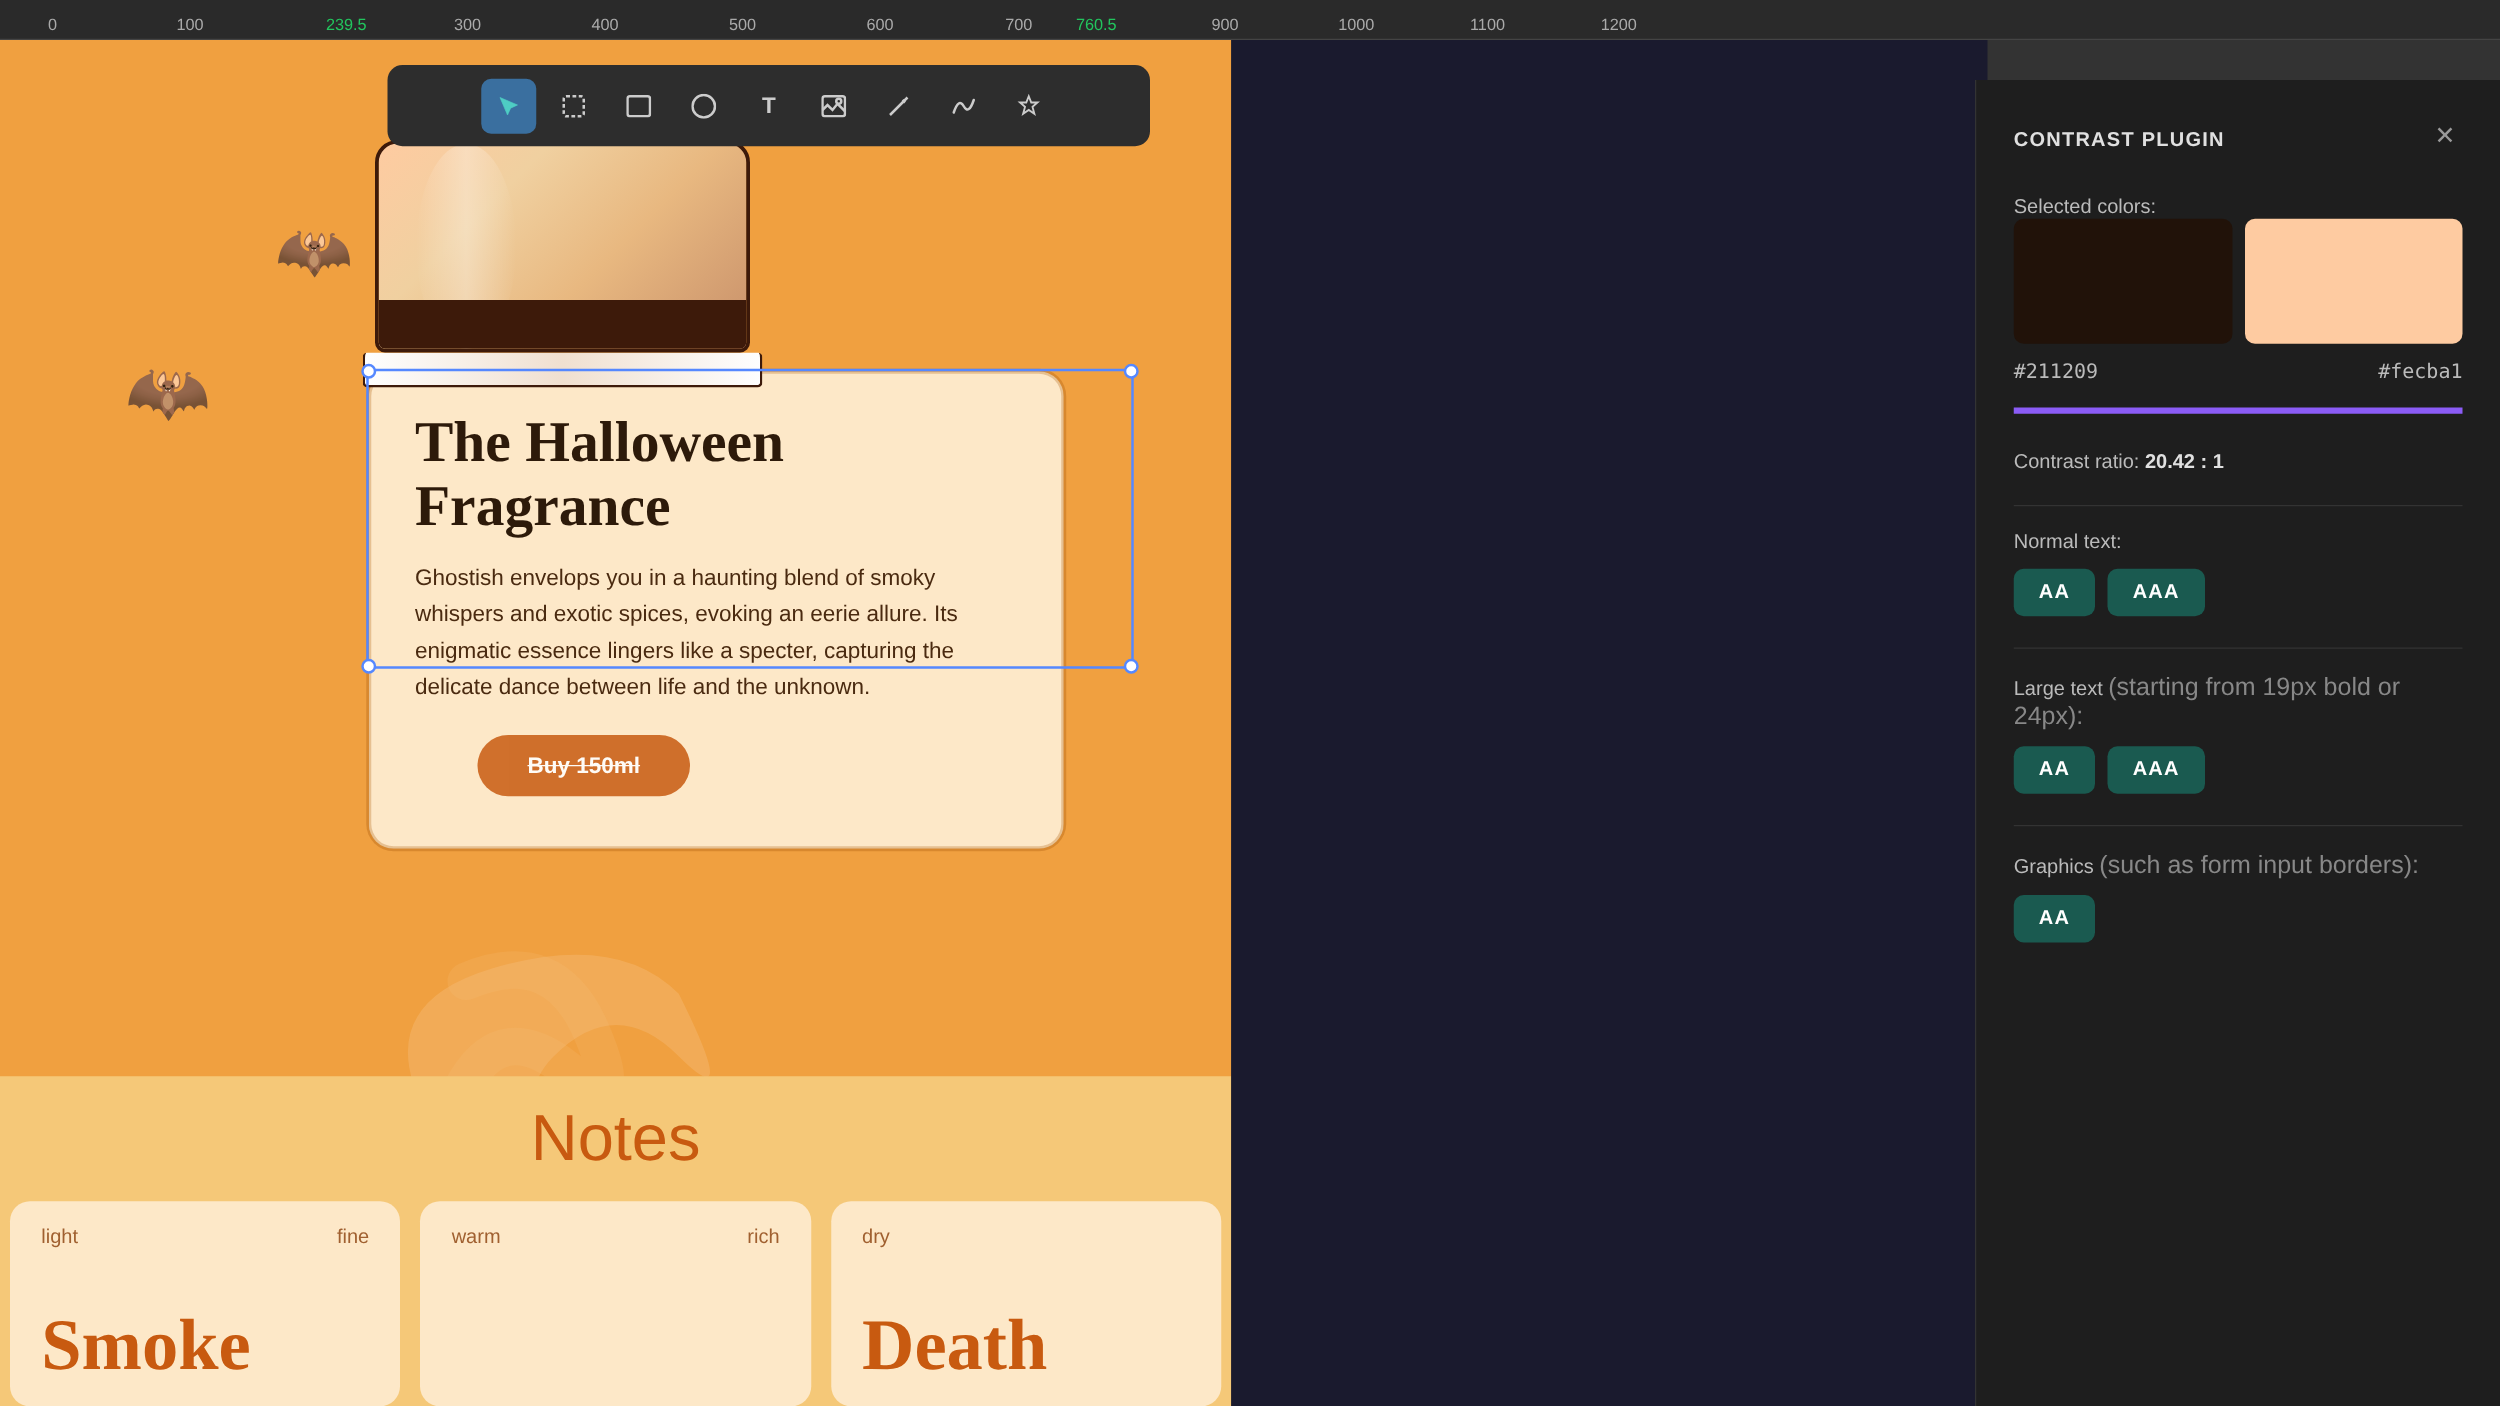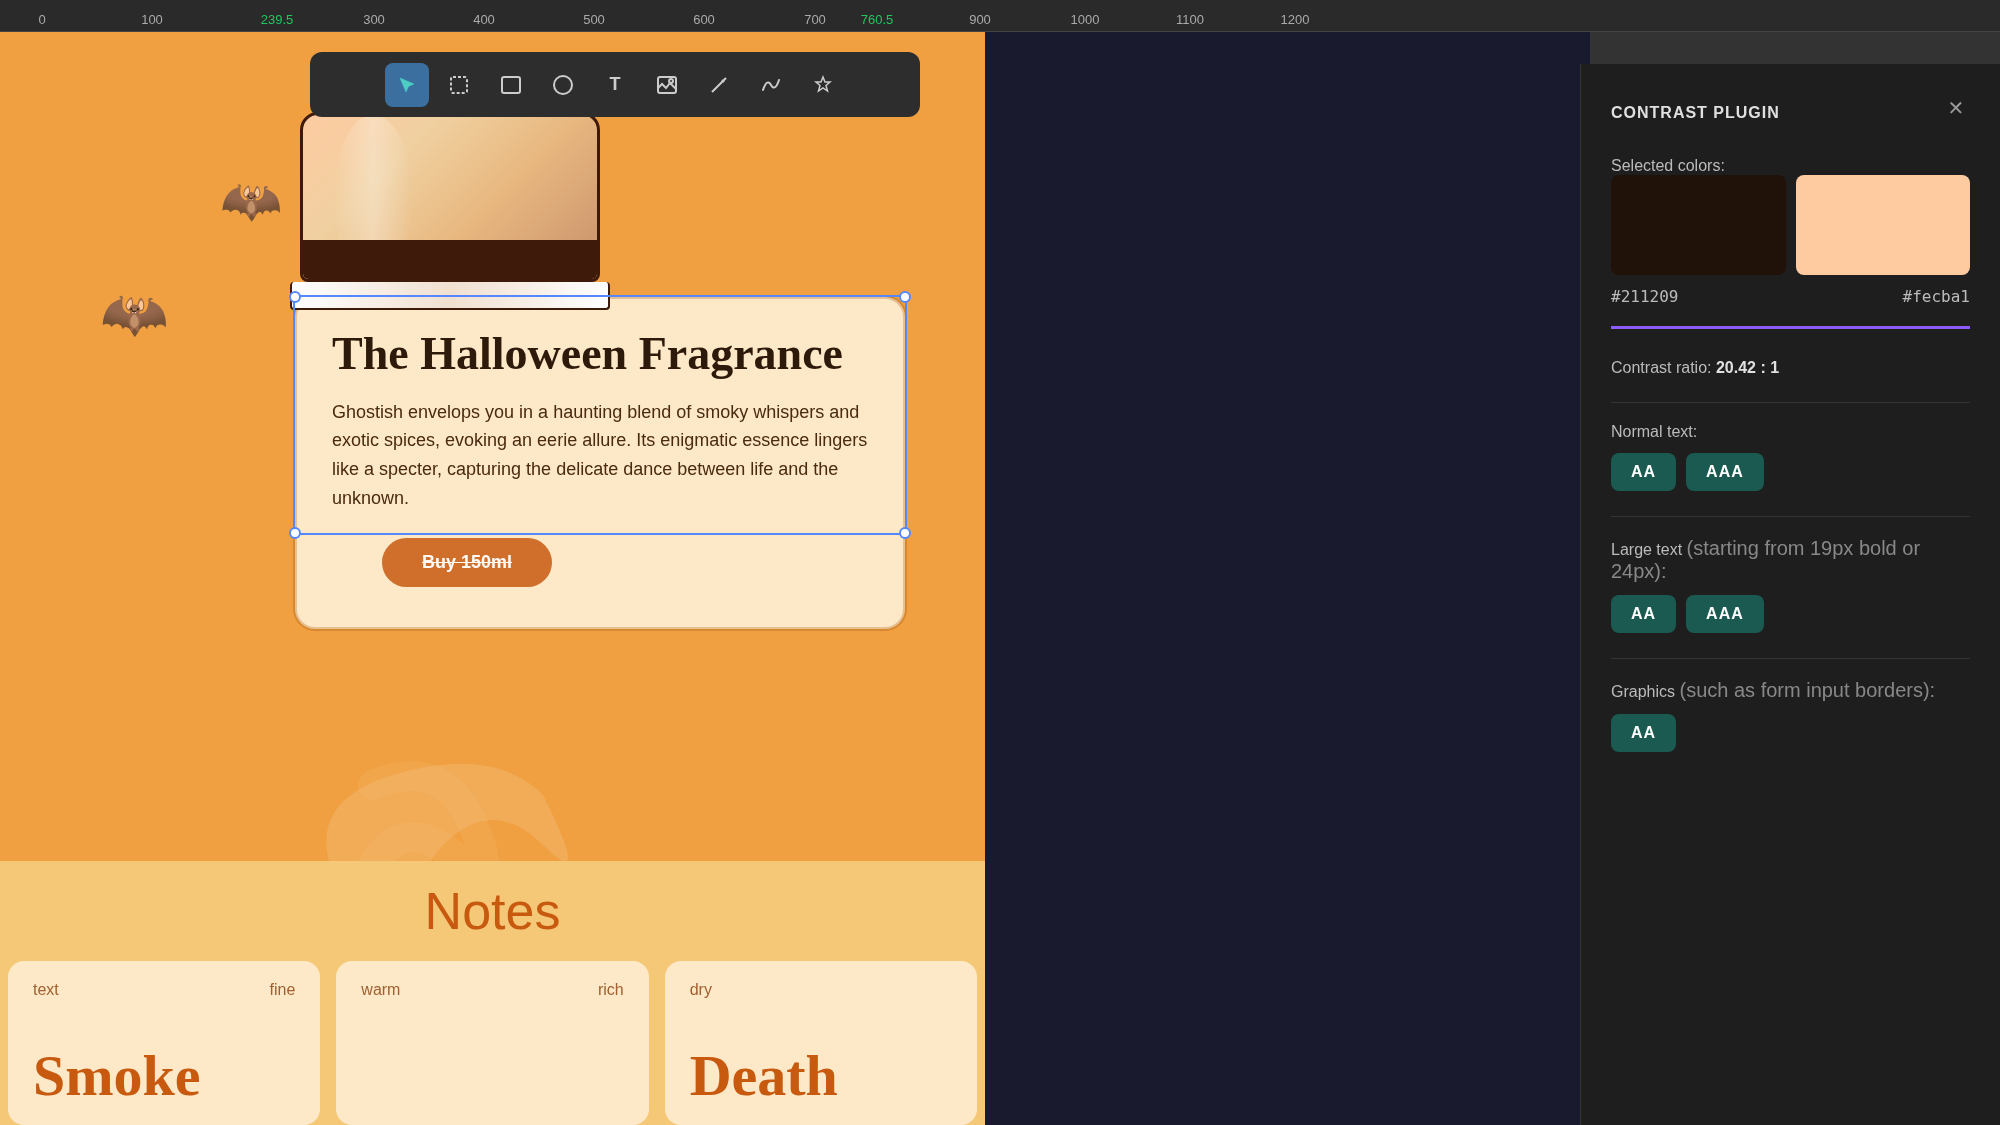--- a/index.html
+++ b/index.html
@@ -147,21 +147,21 @@
       height: 300px;
       opacity: 0.3;
       pointer-events: none;
     }
 
     
     .content-card {
       position: absolute;
       top: 265px;
       left: 295px;
-      width: 610px;
+      width: 556px;
       background: #fde8c8;
       border-radius: 20px;
       padding: 30px 35px 40px;
       border: 2px solid rgba(180,100,20,0.3);
       box-shadow: 0 0 0 2px rgba(180,100,20,0.4);
     }
 
     
     .selection-handle {
       position: absolute;
@@ -321,21 +321,21 @@
 
     .color-swatch {
       flex: 1;
       height: 100px;
       border-radius: 8px;
     }
 
     .color-values {
       display: flex;
       margin-bottom: 30px;
-      border-bottom: 3px solid #8b5cf6;
+      border-bottom: 5px solid #8b5cf6;
       padding-bottom: 20px;
     }
 
     .color-hex {
       flex: 1;
       font-size: 16px;
       color: #bbb;
       font-family: monospace;
     }
 
@@ -443,21 +443,21 @@
       <div class="selection-handle" style="bottom: -6px; left: -6px;"></div>
       <div class="selection-handle" style="bottom: -6px; right: -6px;"></div>
     </div>
 
     <div class="notes-section">
       <h2 class="notes-title">Notes</h2>
       <div class="notes-cards">
 
         <div class="note-card">
           <div class="note-tags">
-            <span>text</span>
+            <span>light</span>
             <span>fine</span>
           </div>
           <div class="note-name">Smoke</div>
         </div>
 
         <div class="note-card">
           <div class="note-tags">
             <span>warm</span>
             <span>rich</span>
           </div>

